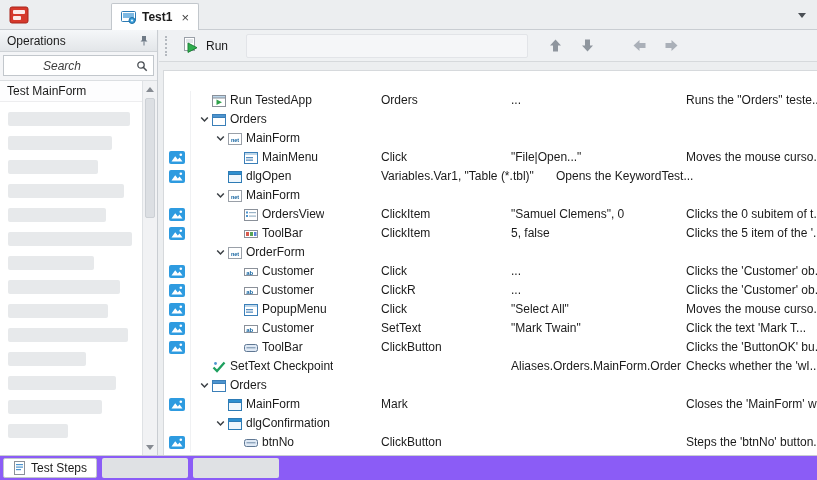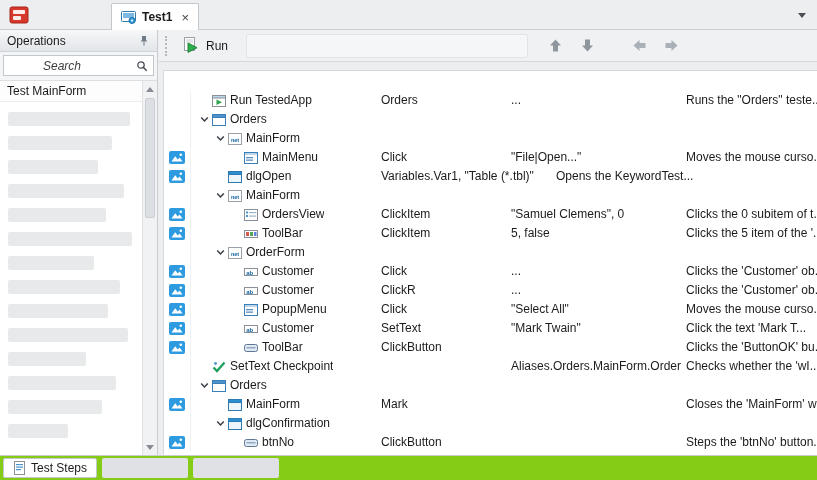--- a/index.html
+++ b/index.html
@@ -55,21 +55,21 @@
   .c-op{width:130px;padding:0 5px;flex:none;}
   .c-val{width:175px;padding:0 5px;flex:none;}
   .c-desc{flex:1;padding:0 5px;}
   .indent{flex:none;display:inline-block;height:1px;}
   .tw{width:14px;height:19px;display:inline-flex;align-items:center;justify-content:center;flex:none;}
   .node-icon{width:16px;height:15px;display:inline-flex;align-items:center;justify-content:center;flex:none;margin-right:3px;}
   .lbl{overflow:hidden;}
   .thumb{display:inline-flex;line-height:0;}
 
   
-  .bottombar{position:absolute;left:0;right:0;bottom:0;height:25px;background:#84cc16;border-top:1px solid #c9cdd2;display:flex;align-items:stretch;}
+  .bottombar{position:absolute;left:0;right:0;bottom:0;height:25px;background:#8b5cf6;border-top:1px solid #c9cdd2;display:flex;align-items:stretch;}
   .bt-tab{margin:2px 0 2px 3px;background:#fff;border:1px solid #c2c7cc;border-radius:2px;display:flex;align-items:center;gap:5px;padding:0 9px;}
   .bt-ph{margin:2px 0 2px 5px;width:86px;background:#dfe1e4;border-radius:2px;}
 </style>
 </head>
 <body>
 
 <div class="tabbar">
   <span class="app-icon">
     <svg width="20" height="20" viewBox="0 0 20 20">
         <rect x="1" y="2" width="18" height="16" rx="2" fill="#d6392c" stroke="#a8241a"></rect>

